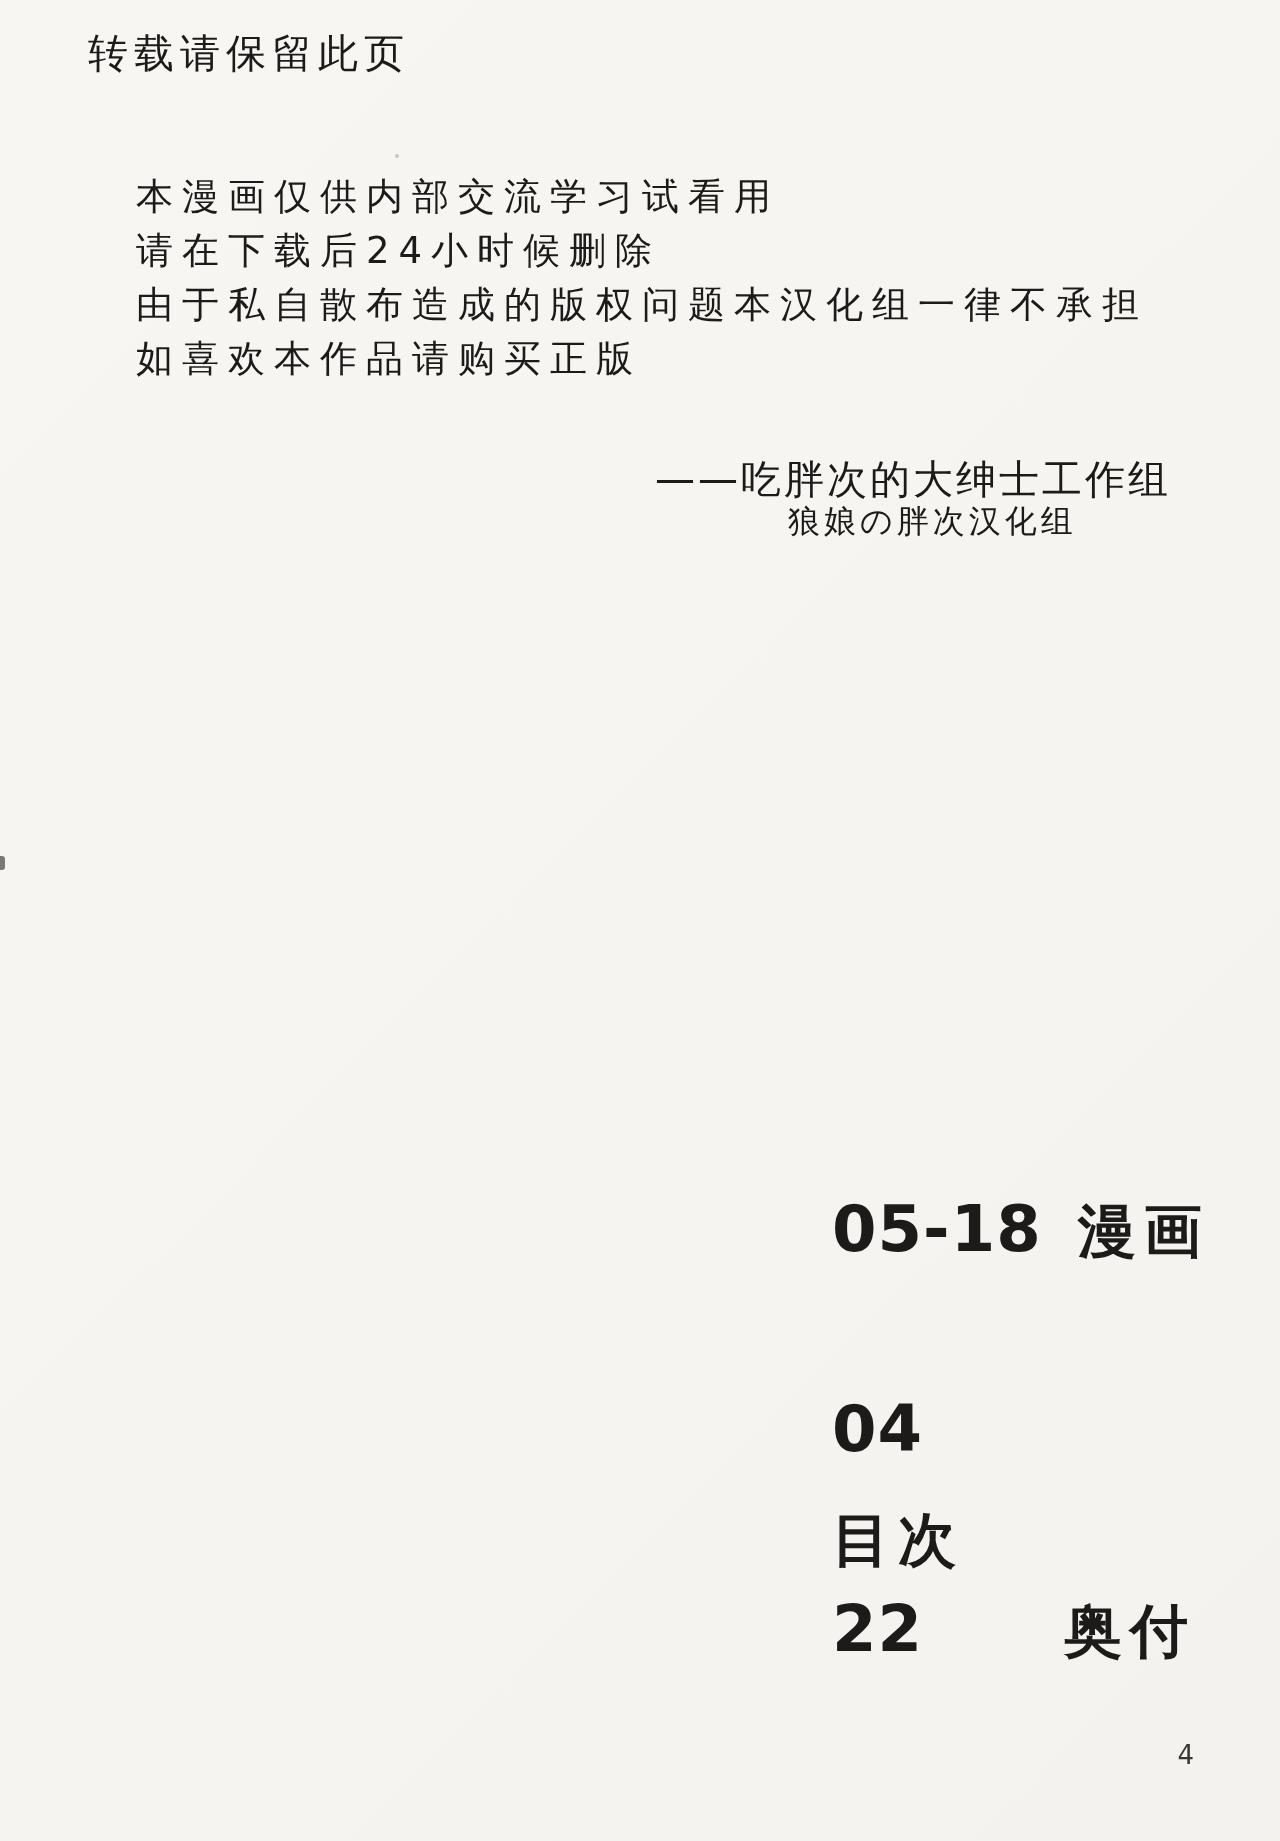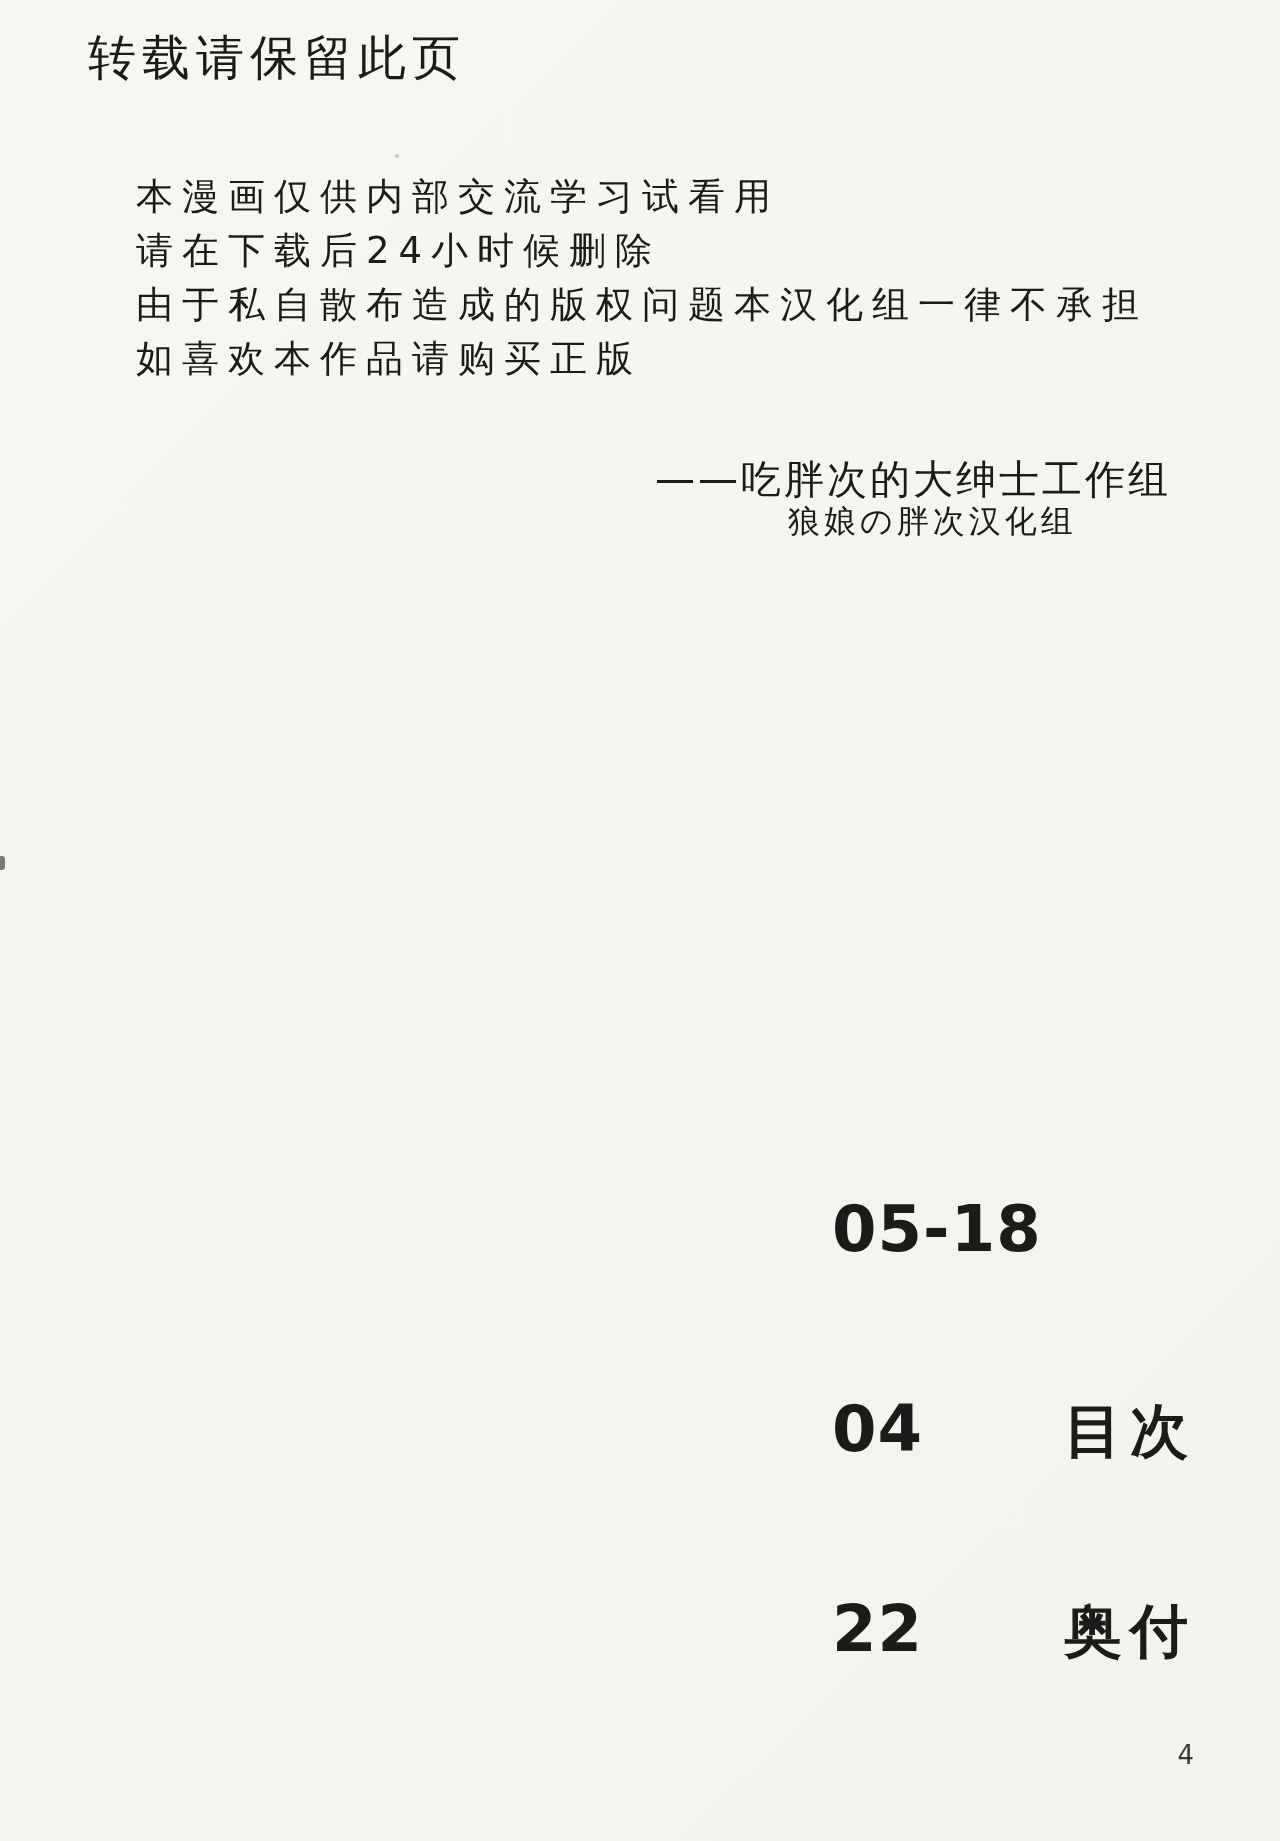--- a/index.html
+++ b/index.html
@@ -15,21 +15,21 @@
     background: linear-gradient(135deg, #f7f6f3 0%, #f5f4f0 60%, #f3f2ee 100%);
     color: #1d1b19;
     font-family: "DejaVu Sans", sans-serif;
     overflow: hidden;
   }
   
   .reprint {
     position: absolute;
     left: 88px;
     top: 26px;
-    font-size: 48px;
+    font-size: 40px;
     letter-spacing: 6px;
     font-weight: 500;
     white-space: nowrap;
   }
   
   .disclaimer {
     position: absolute;
     left: 128px;
     top: 166px;
     font-size: 37px;
@@ -60,21 +60,21 @@
     position: absolute;
     left: 832px;
     right: 92px;
     display: flex;
     justify-content: space-between;
     align-items: baseline;
     white-space: nowrap;
     gap: 36px;
   }
   .toc-entry.e0 { top: 1192px; }
-  .toc-entry.e1 { top: 1392px; }
+  .toc-entry.e1 { top: 1392px; flex-direction: column; }
   .toc-entry.e2 { top: 1592px; }
   .toc-pages {
     font-size: 64px;
     font-weight: bold;
     letter-spacing: 1px;
   }
   .toc-label {
     font-size: 58px;
     font-weight: bold;
     letter-spacing: 8px;
@@ -122,20 +122,21 @@
     <p class="dline">由于私自散布造成的版权问题本汉化组一律不承担</p>
     <p class="dline">如喜欢本作品请购买正版</p>
   </div>
 
   <div class="credit-1">——吃胖次的大绅士工作组</div>
 
   <div class="credit-2">狼娘の胖次汉化组</div>
 
   <div class="toc-entry e0">
     <span class="toc-pages">05-18</span>
+    <span class="toc-label">漫画</span>
   </div>
 
   <div class="toc-entry e1">
     <span class="toc-pages">04</span>
     <span class="toc-label">目次</span>
   </div>
 
   <div class="toc-entry e2">
     <span class="toc-pages">22</span>
     <span class="toc-label">奥付</span>

